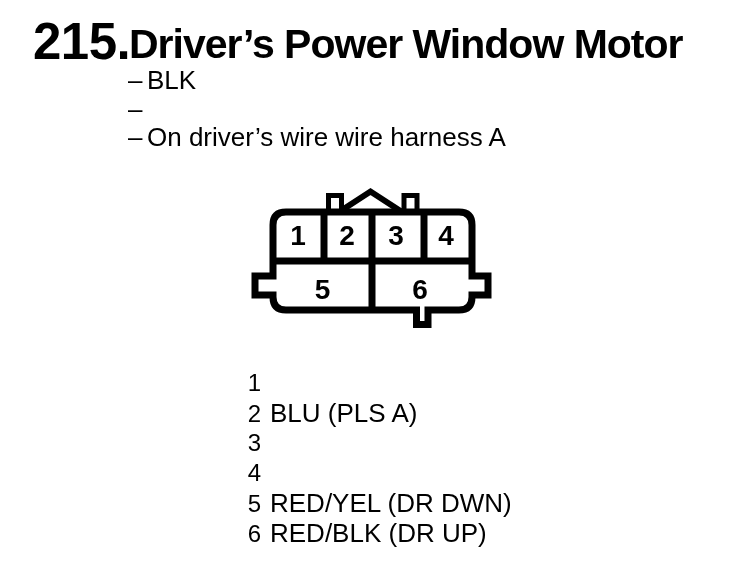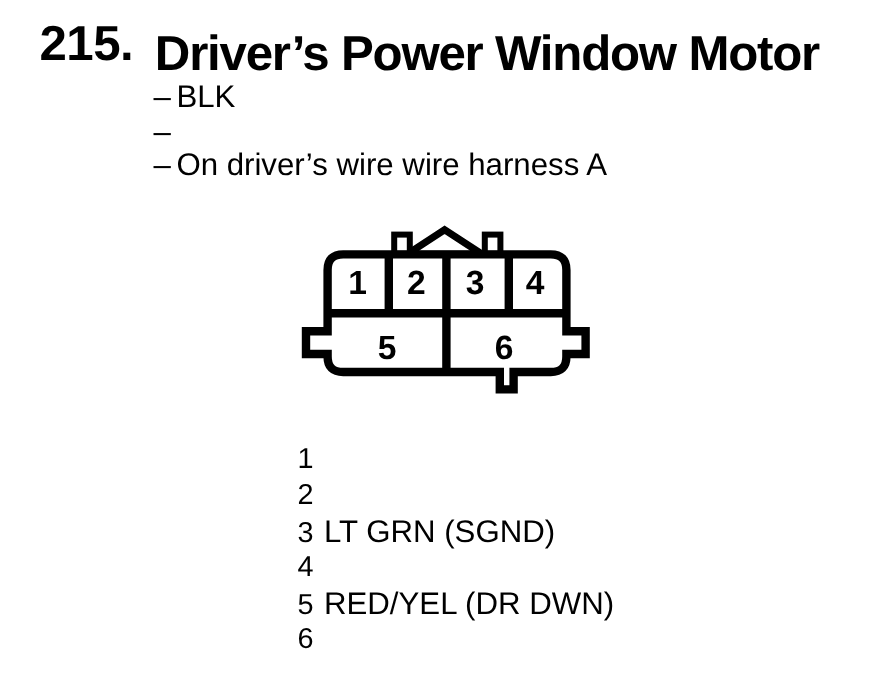--- a/index.html
+++ b/index.html
@@ -9,21 +9,21 @@
     color: #000000;
     font-family: "Liberation Sans", sans-serif;
     position: relative;
     overflow: hidden;
   }
   .abs { position: absolute; }
 
   
   .figure-number {
     left: 33px; top: 16px;
-    font-size: 41px; font-weight: 700; line-height: 1;
+    font-size: 51px; font-weight: 700; line-height: 1;
     letter-spacing: -0.5px;
   }
   .figure-title {
     left: 129px; top: 24px;
     font-size: 41px; font-weight: 700; line-height: 1;
     letter-spacing: -1px;
     white-space: nowrap;
   }
 
   
@@ -111,28 +111,29 @@
   <text x="72.5" y="116">5</text>
   <text x="170" y="116">6</text>
 </svg>
 
 <div class="abs pinout">
   <div class="pinout-row">
     <span class="pin-number">1</span>
   </div>
   <div class="pinout-row">
     <span class="pin-number">2</span>
+    <span class="pin-label">BLU (PLS A)</span>
   </div>
   <div class="pinout-row">
     <span class="pin-number">3</span>
-    <span class="pin-label">LT GRN (SGND)</span>
   </div>
   <div class="pinout-row">
     <span class="pin-number">4</span>
   </div>
   <div class="pinout-row">
     <span class="pin-number">5</span>
     <span class="pin-label">RED/YEL (DR DWN)</span>
   </div>
   <div class="pinout-row">
     <span class="pin-number">6</span>
+    <span class="pin-label">RED/BLK (DR UP)</span>
   </div>
 </div>
 
 </body></html>

